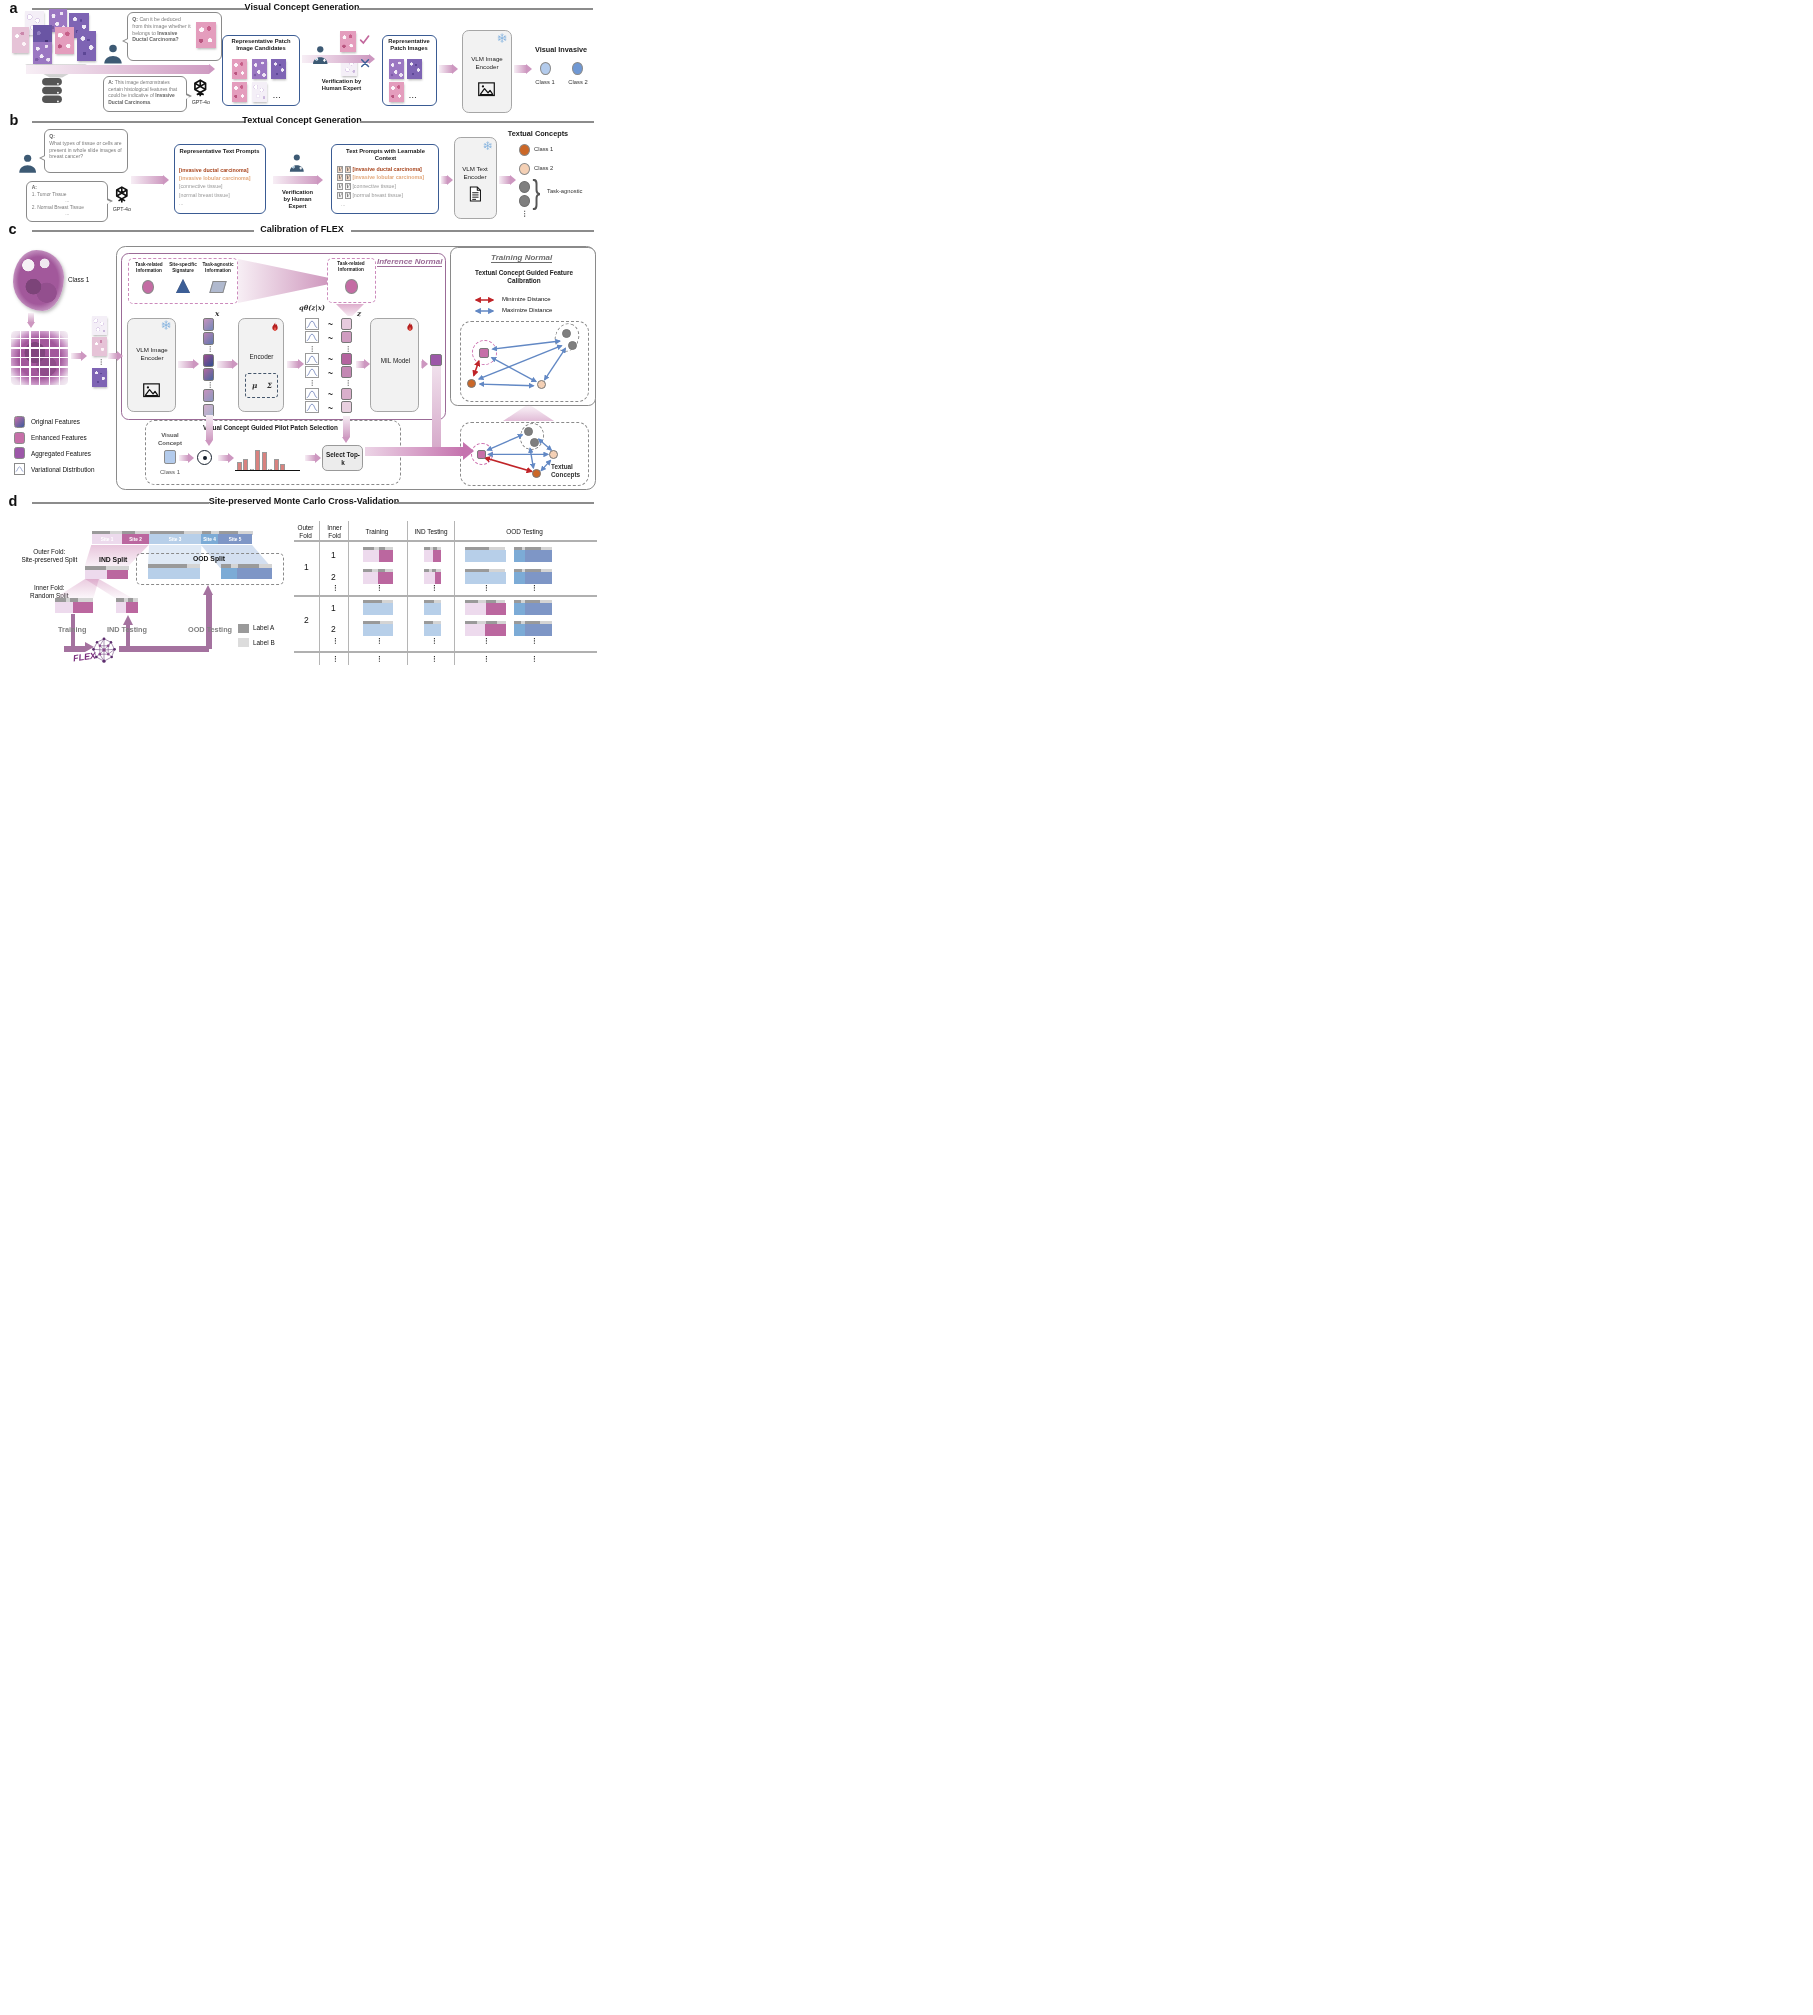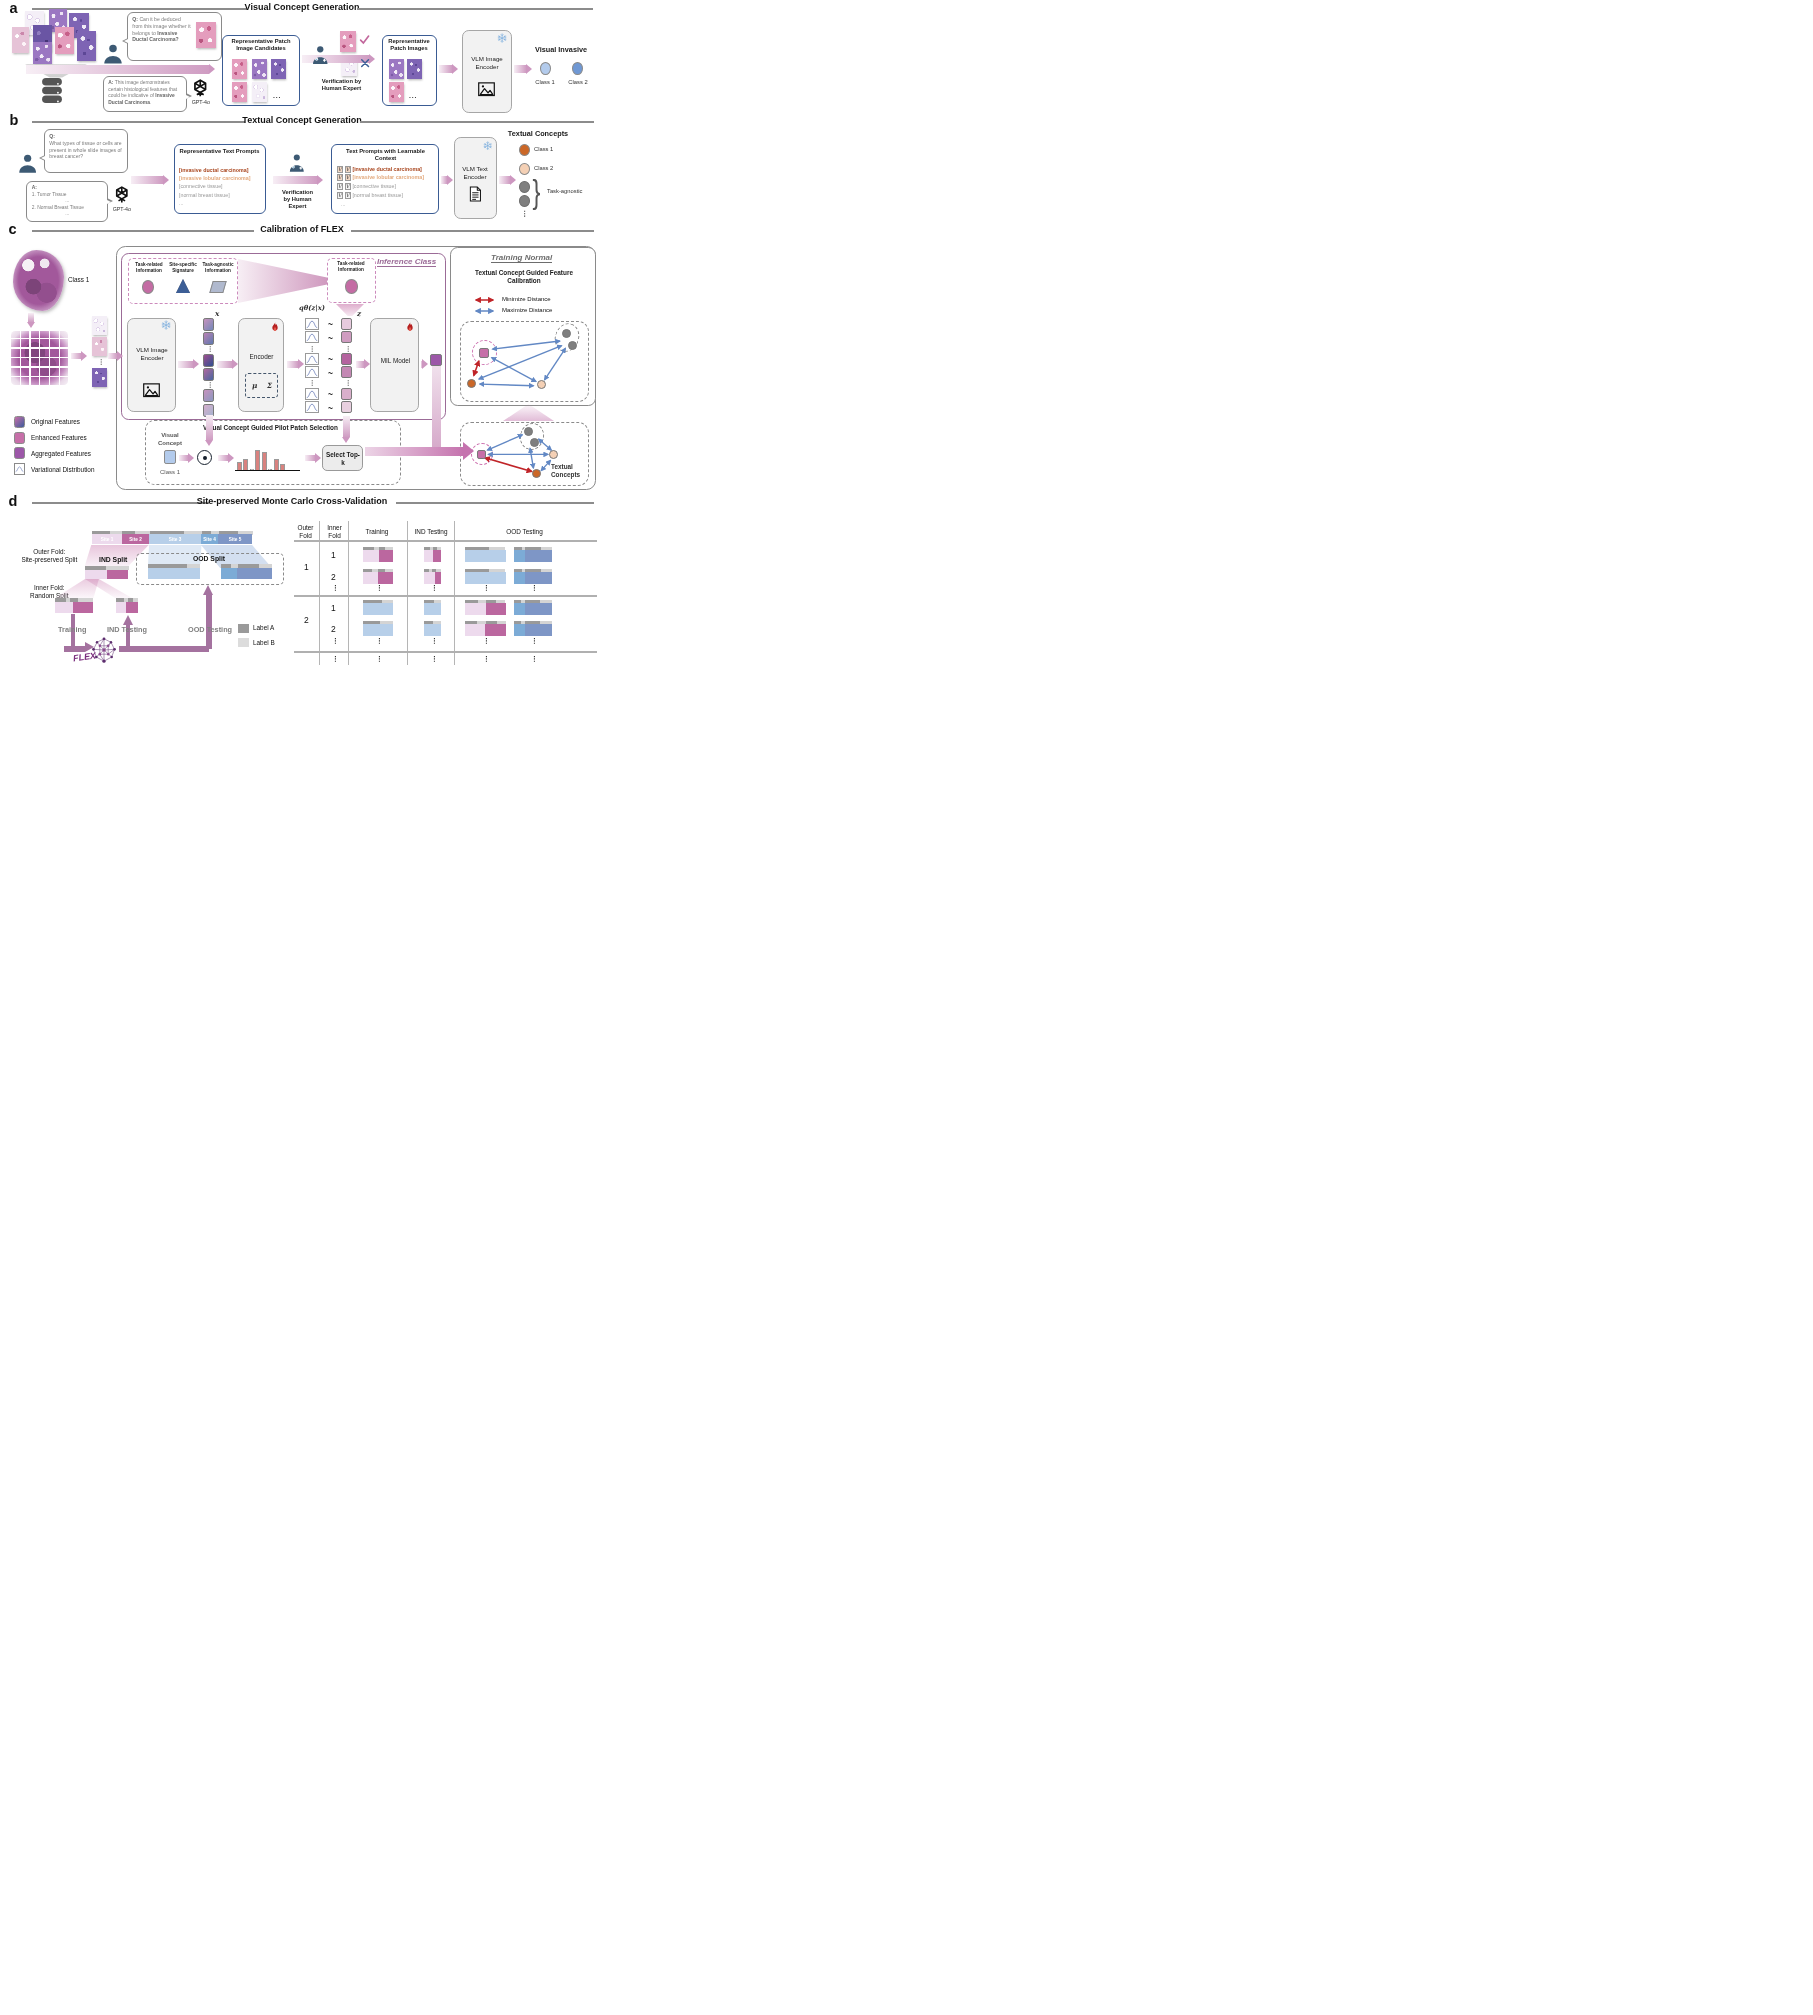--- a/index.html
+++ b/index.html
@@ -367,21 +367,21 @@
   <div class="circ" style="left:142px;top:280px;width:12px;height:13.6px;background:#c46ca4"></div>
   <div class="abs" style="left:176px;top:279px;width:0;height:0;border-left:7.7px solid transparent;border-right:7.7px solid transparent;border-bottom:14.5px solid #3c5e96;filter:drop-shadow(0 0 0.4px #777)"></div>
   <div class="abs" style="left:211px;top:281px;width:13.6px;height:12px;background:#b0b9ce;border:0.9px solid #8a8a8a;transform:skewX(-16deg)"></div>
 
   <div class="funnel" style="left:238px;top:259px;width:89px;height:44px;background:linear-gradient(90deg,rgba(190,120,170,.12),rgba(176,86,148,.6));clip-path:polygon(0 0,100% 42%,100% 58%,0 100%)"></div>
   <div class="dash-pink" style="left:327px;top:258px;width:49px;height:45px"></div>
   <div class="bx-title" style="left:329px;top:261px;width:44px;font-size:4.7px">Task-related Information</div>
   <div class="circ" style="left:345px;top:279px;width:12.8px;height:14.5px;background:#c46ca4"></div>
   <div class="funnel" style="left:336px;top:304px;width:28px;height:12px;background:linear-gradient(180deg,rgba(196,108,164,.55),rgba(196,108,164,.15));clip-path:polygon(0 0,100% 0,58% 100%,42% 100%)"></div>
 
-  <div class="ital-title" style="left:377px;top:257px;color:#9b6b97"><span>Inference Class</span></div>
+  <div class="ital-title" style="left:377px;top:257px;color:#9b6b97"><span>Inference Normal</span></div>
 
   <div class="box-gray" style="left:127px;top:318px;width:49px;height:94px"></div>
   <svg class="icon" style="left:161px;top:320px;width:10.2px;height:10.2px" viewBox="0 0 24 24" width="10.2" height="10.2">
       <use href="#i-snow"></use>
     </svg>
   <div class="bx-title" style="left:131px;top:346px;width:42px;font-size:6.2px;font-weight:normal">VLM Image Encoder</div>
   <svg class="icon" style="left:143px;top:383px;width:17px;height:14.5px" viewBox="0 0 40 34" width="17" height="14.5">
       <use href="#i-img"></use>
     </svg>
   <div class="fa" style="left:178px;top:361px;width:15.4px;height:6.8px"></div>
@@ -540,21 +540,21 @@
   <div class="abs" style="left:235px;top:470px;width:65px;height:1.3px;background:#111"></div>
   <div class="fa" style="left:305px;top:455px;width:10.2px;height:6px"></div>
   <div class="abs" style="left:322px;top:445px;width:41px;height:26.4px;background:#ececec;border:1.3px solid #999;border-radius:5.1px"></div>
   <div class="bx-title" style="left:326px;top:451px;width:34px;font-size:6.4px">Select Top-k</div>
 
   <div class="fav" style="left:206px;top:415px;width:6.8px;height:25px"></div>
   <div class="fav" style="left:343px;top:416px;width:6.8px;height:21.3px"></div>
 
   <div class="pl" style="left:8.5px;top:494px">d</div>
   <div class="sec-line" style="left:32px;top:502px;width:177px"></div>
-  <div class="sec-title" style="left:292px;top:496px">Site-preserved Monte Carlo Cross-Validation</div>
+  <div class="sec-title" style="left:304px;top:496px">Site-preserved Monte Carlo Cross-Validation</div>
   <div class="sec-line" style="left:396px;top:502px;width:198px"></div>
 
   <div class="cap" style="left:92px;top:531px;width:161px">
     <i class="gd" style="width:18.3px"></i>
       <i class="gl" style="width:12px"></i>
       <i class="gd" style="width:12.8px"></i>
       <i class="gl" style="width:14.5px"></i>
       <i class="gd" style="width:34px"></i>
       <i class="gl" style="width:18px"></i>
       <i class="gd" style="width:9.4px"></i>

